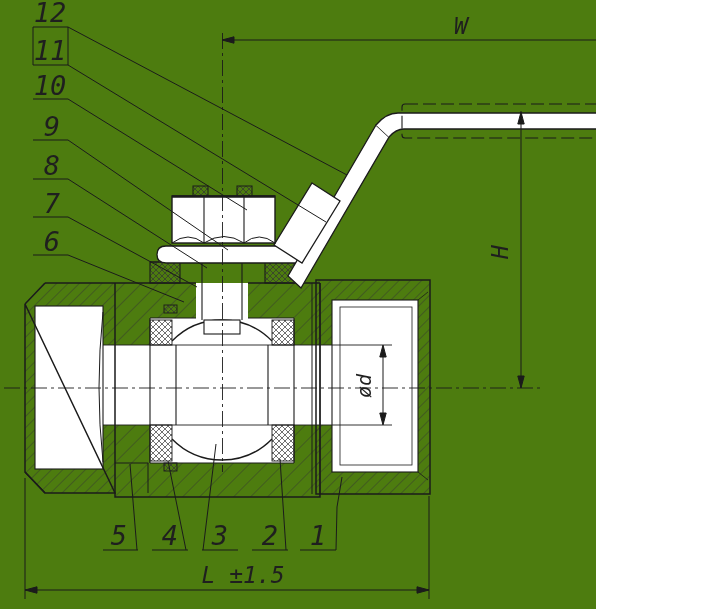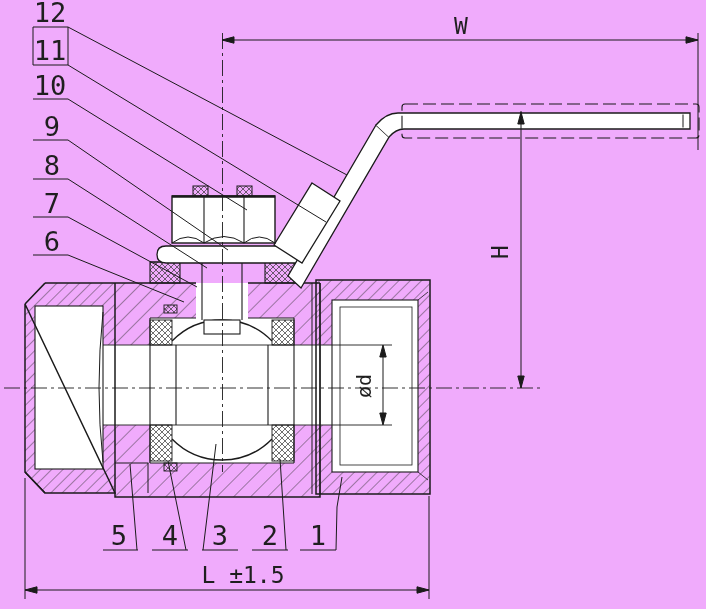--- a/index.html
+++ b/index.html
@@ -1,17 +1,17 @@
 <!DOCTYPE html>
 <html><head>
 <meta charset="utf-8">
 <style>
   html,body{margin:0;padding:0;background:#ffffff;}
-  .page{width:706px;height:609px;background:#f0abfc;position:relative;overflow:hidden;
-        font-family:"DejaVu Sans Mono","Liberation Mono",monospace;}
+  .page{width:596px;height:609px;background:#4d7c0f;position:relative;overflow:hidden;
+        font-family:"DejaVu Sans Mono","Liberation Mono",monospace;font-style:italic;}
   svg{display:block;}
   text{fill:#1f1f1f;}
   .callout-num{font-size:27px;}
   .dim-label{font-size:23px;}
   .dim-label-small{font-size:20px;}
 </style>
 </head>
 <body>
 
 <div class="page">

